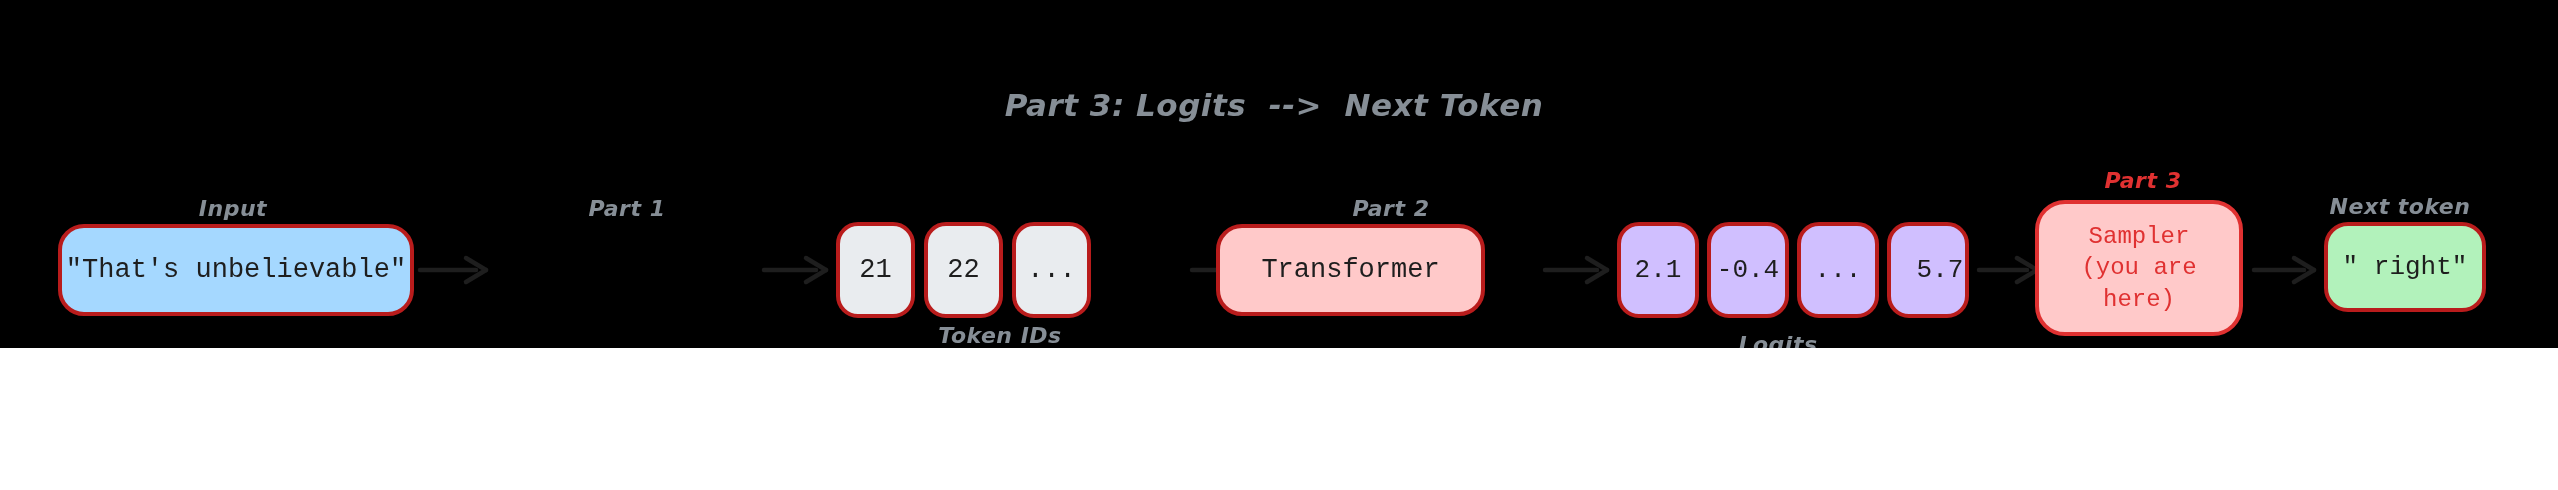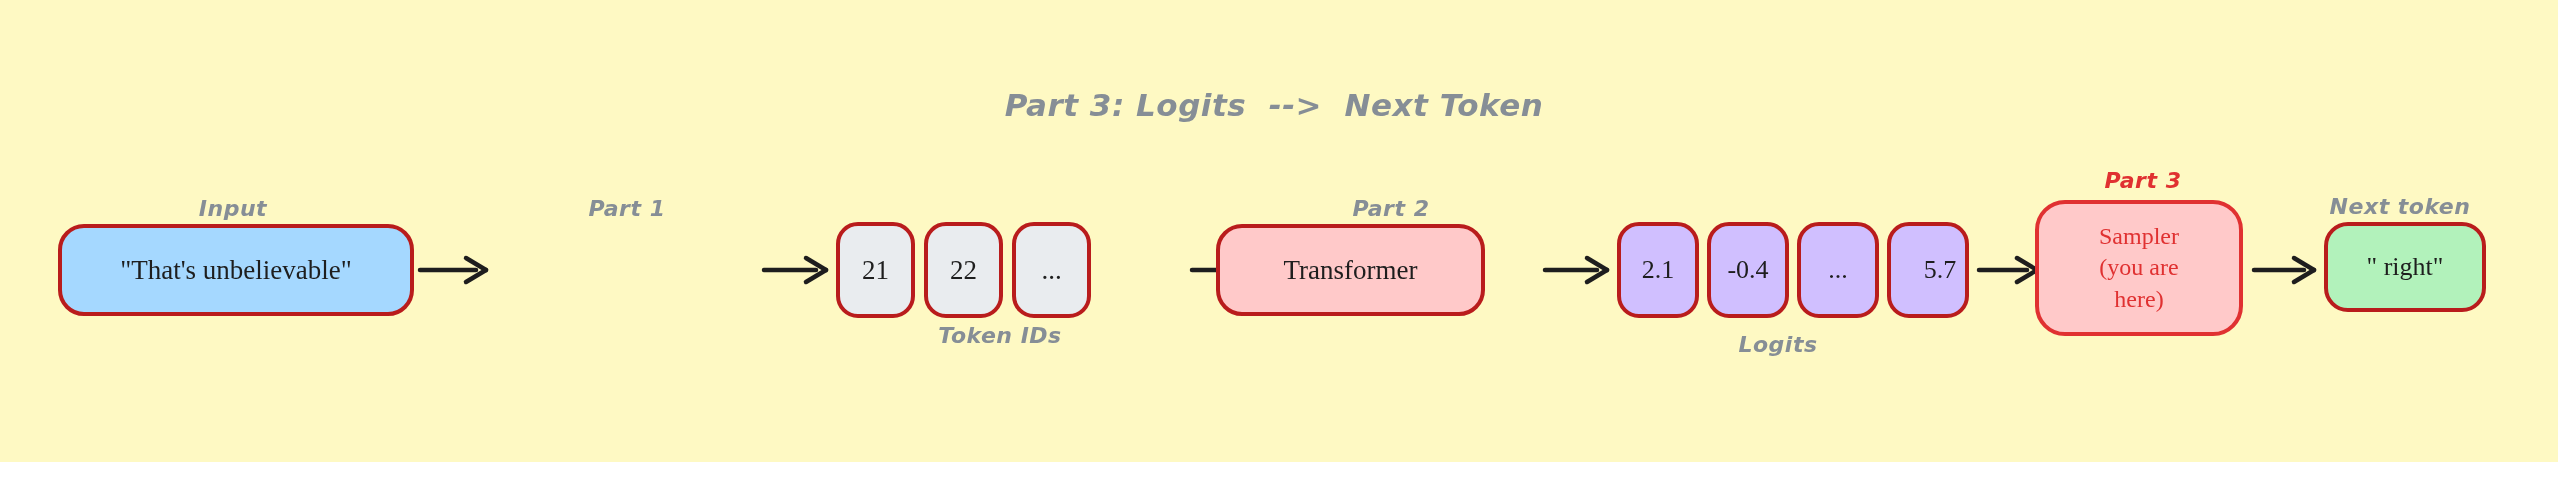--- a/index.html
+++ b/index.html
@@ -1,20 +1,20 @@
 <!DOCTYPE html>
 <html><head>
 <meta charset="utf-8">
 <style>
   html, body { margin: 0; padding: 0; background: #ffffff; }
   #canvas {
     position: relative;
     width: 2558px;
-    height: 462px;
-    background: #fef9c3;
+    height: 348px;
+    background: #000000;
     overflow: hidden;
     font-family: "DejaVu Sans", sans-serif;
   }
   .hand {
     position: absolute;
     transform: translate(-50%, -50%);
     font-family: "DejaVu Sans", sans-serif;
     font-style: italic;
     font-weight: 600;
     color: #868e96;
@@ -28,21 +28,21 @@
     font-size: 22px;
   }
   .node-label.red { color: #e03131; }
   .box {
     position: absolute;
     box-sizing: border-box;
     border: 4px solid #b91c1c;
     display: flex;
     align-items: center;
     justify-content: center;
-    font-family: Liberation Serif, serif;
+    font-family: Liberation Mono, monospace;
     color: #1e1e1e;
     text-align: center;
     white-space: pre-line;
   }
   .box.big { border-radius: 26px; font-size: 27px; }
   .box.small { border-radius: 22px; font-size: 27px; }
   .box.blue   { background: #a5d8ff; }
   .box.yellow { background: #ffec99; }
   .box.gray   { background: #e9ecef; }
   .box.pink   { background: #ffc9c9; }

